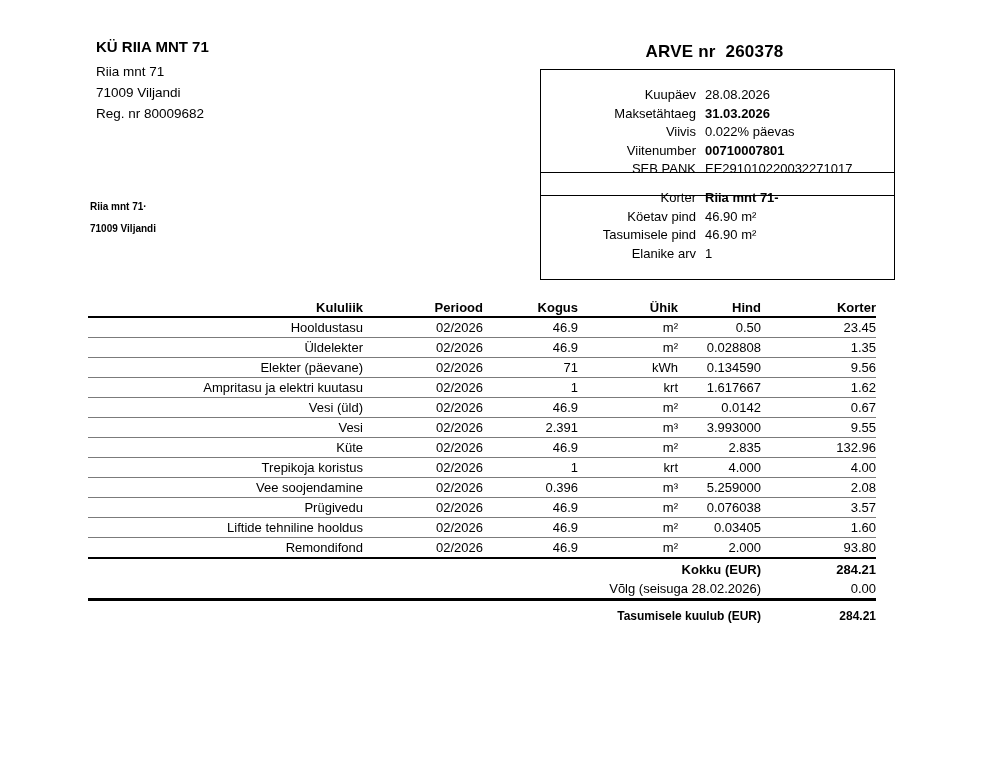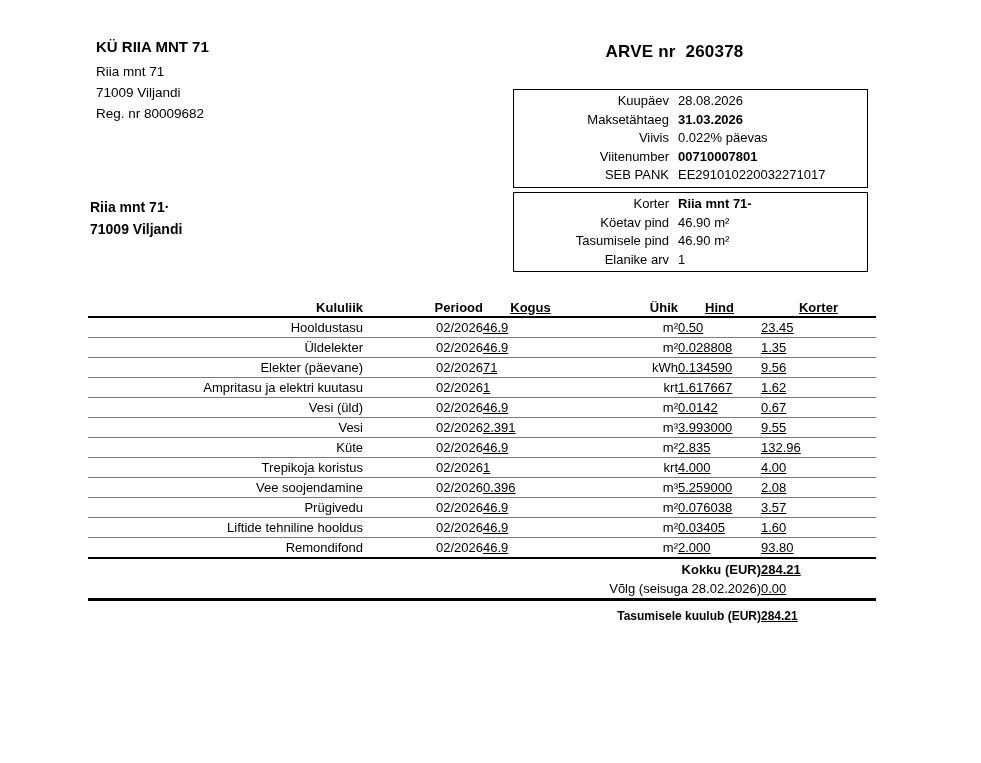--- a/index.html
+++ b/index.html
@@ -9,46 +9,46 @@
     position:relative;overflow:hidden;
     -webkit-font-smoothing:antialiased;
   }
   .abs{position:absolute;}
 
   
   .sender{left:96px;top:36px;font-size:13.5px;line-height:21px;}
   .sender .name{font-size:15px;font-weight:bold;margin-bottom:4px;}
 
   
-  .recipient{left:90px;top:196px;font-size:14px;font-weight:bold;line-height:22px;}
-
-  
-  .title{left:497px;top:42px;width:355px;text-align:center;
+  .recipient{left:90px;top:196px;font-size:10px;font-weight:bold;line-height:22px;}
+
+  
+  .title{left:537px;top:42px;width:355px;text-align:center;
          font-size:17px;font-weight:bold;letter-spacing:.2px;}
   .title .num{margin-left:10px;}
 
   
-  .ibox{left:513px;width:355px;border:1px solid #000;
-        font-size:13px;line-height:18.6px;padding:2px 0;box-sizing:border-box;margin-top:20px;}
+  .ibox{left:540px;width:355px;border:1px solid #000;
+        font-size:13px;line-height:18.6px;padding:16px 0;box-sizing:border-box;}
   .box1{top:69px;}
   .box2{top:172px;}
   .ibox .row{display:flex;}
   .ibox .lbl{width:155px;text-align:right;flex:none;}
   .ibox .val{padding-left:9px;white-space:nowrap;}
   .b{font-weight:bold;}
 
   
   .tablewrap{left:88px;top:298px;width:788px;}
   table{border-collapse:collapse;table-layout:fixed;width:788px;font-size:13px;}
   th,td{padding:0;height:19px;white-space:nowrap;overflow:hidden;vertical-align:middle;}
   thead th{border-bottom:2.5px solid #000;font-weight:bold;height:18px;}
   tbody td{border-bottom:1px solid #7b7b7b;}
   tbody tr.last td{border-bottom:2.5px solid #000;}
   .al{text-align:right;}
-  .ar{text-decoration:underline;}
+  .ar{text-align:right;}
   .unit{padding-left:12px;}
   tfoot td{border-bottom:none;}
   tfoot tr.kokku td{font-weight:bold;height:20px;margin-top:26px;}
   tfoot tr.volg td{border-bottom:3px solid #000;height:19px;}
   tfoot tr.total td{font-size:12px;font-weight:bold;height:25px;padding-top:2px;}
 </style>
 </head>
 <body>
 
 <div class="abs sender">

